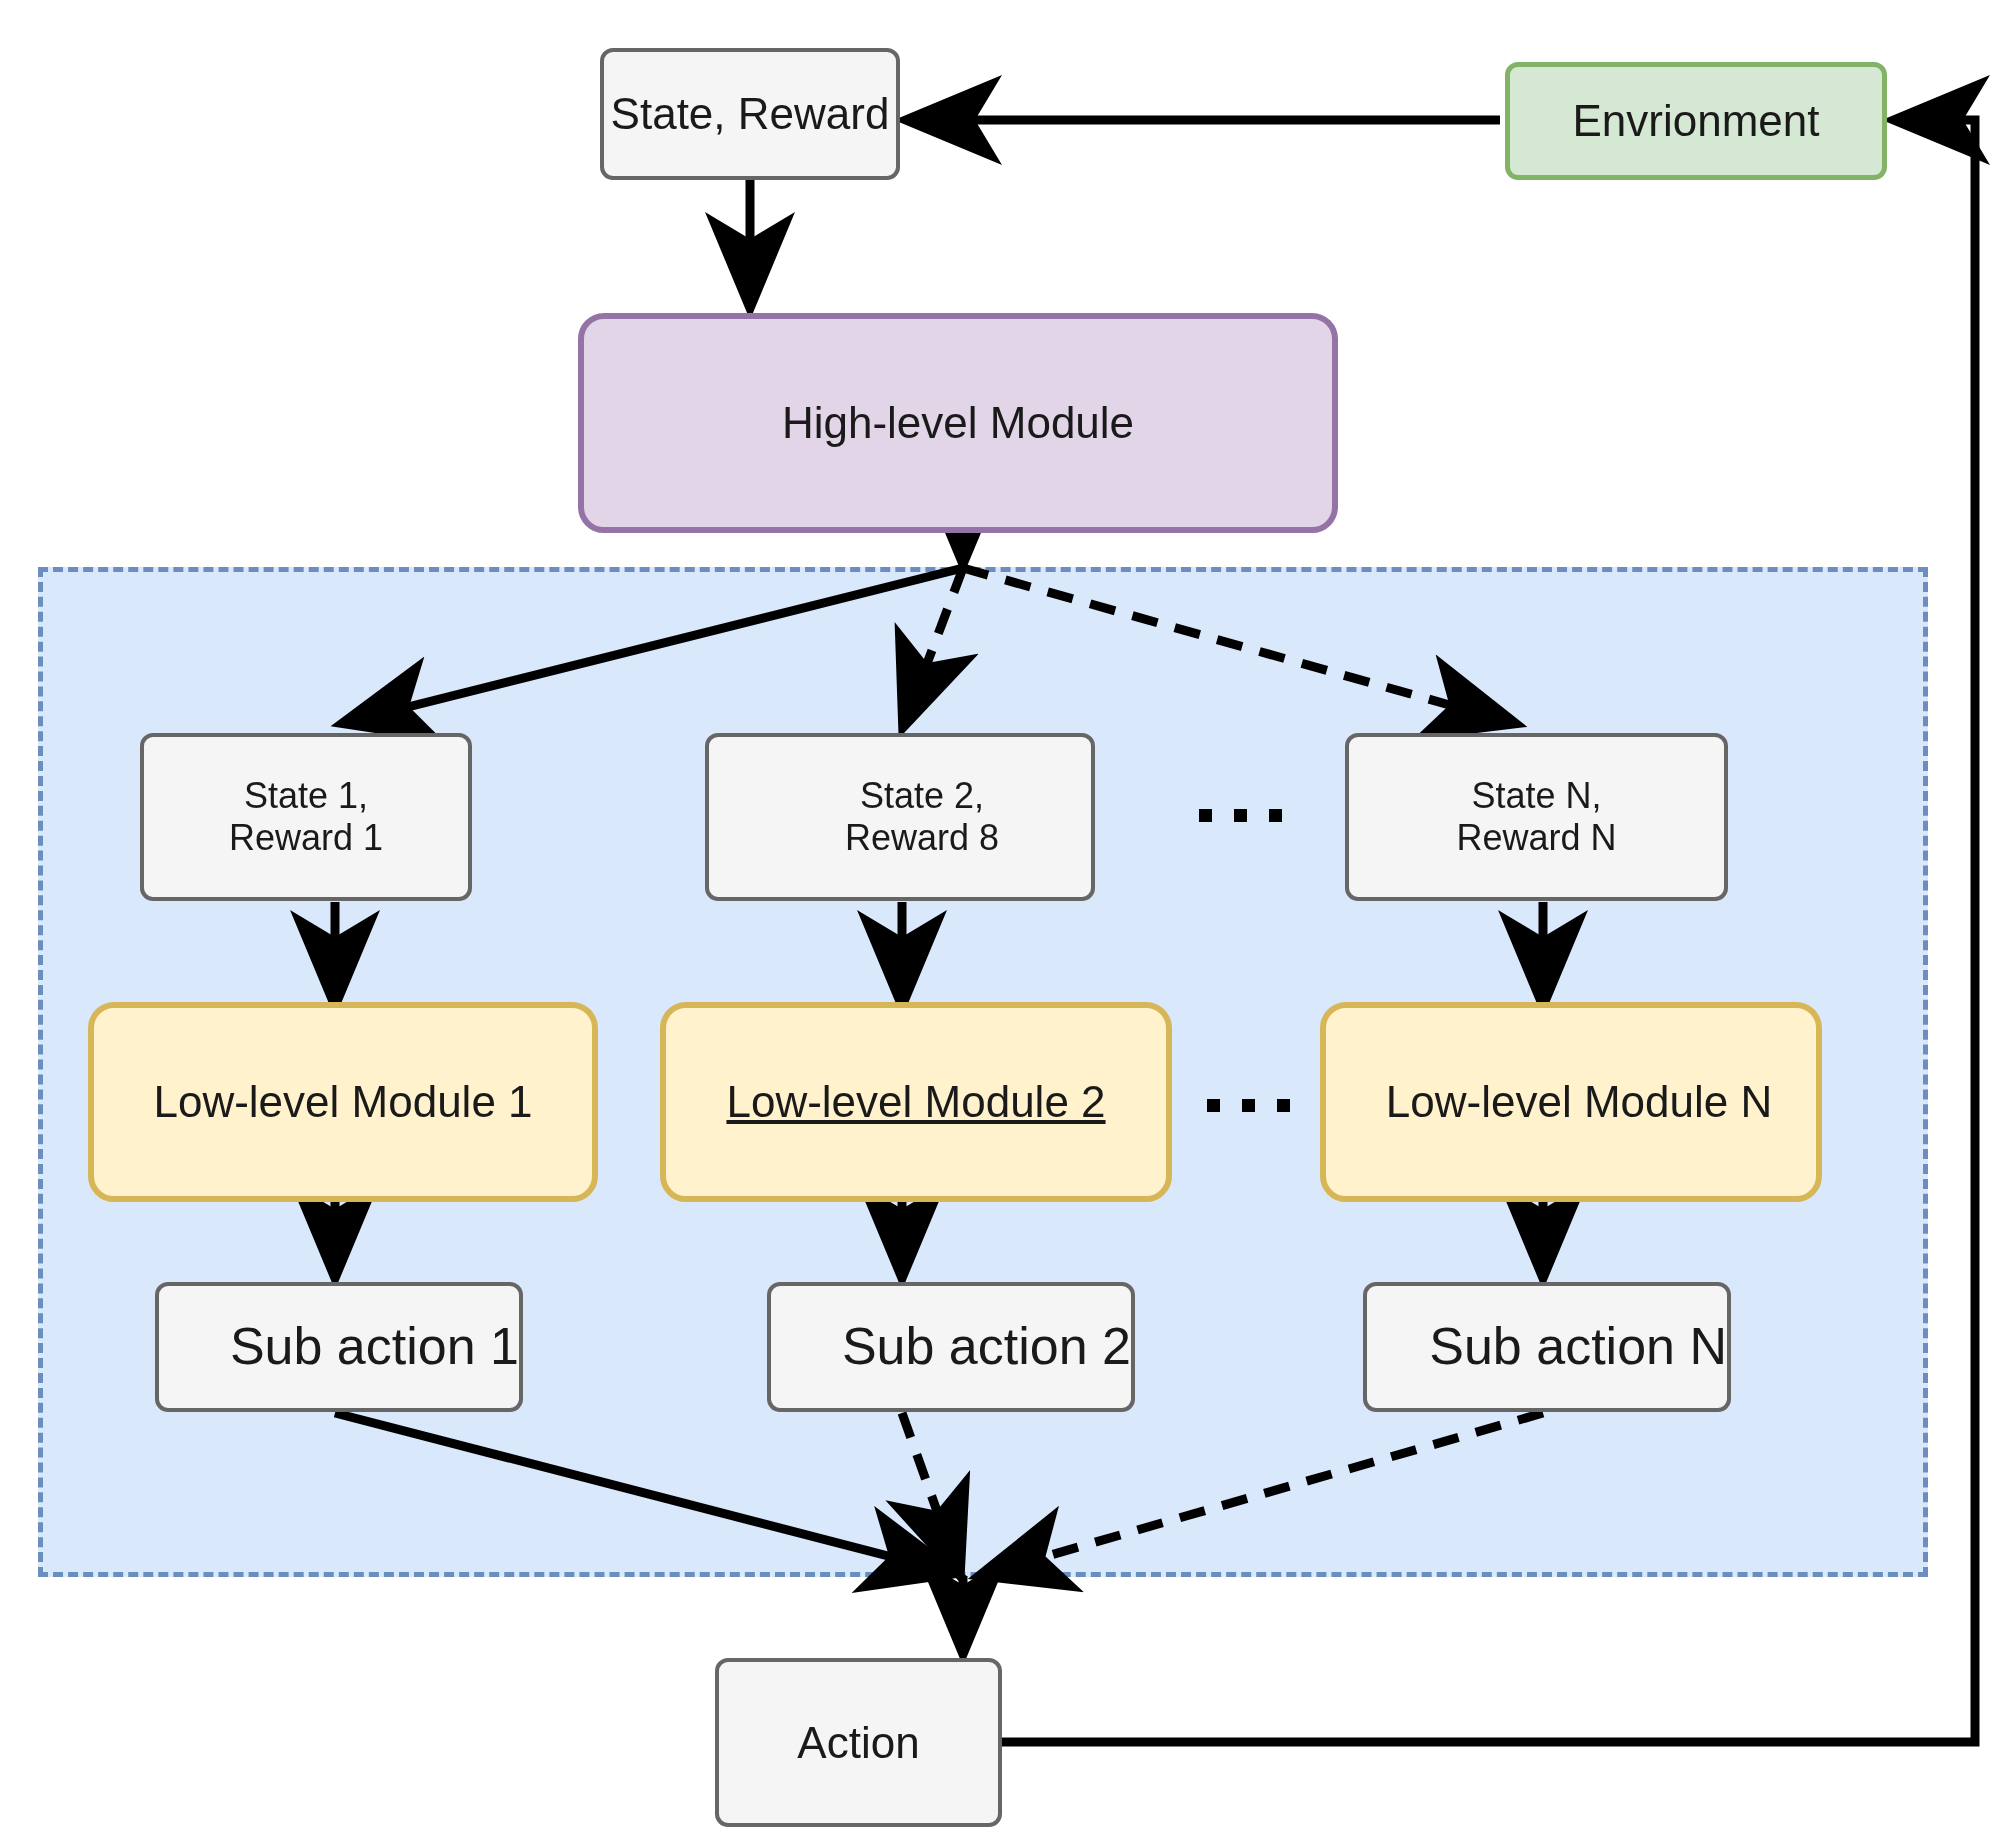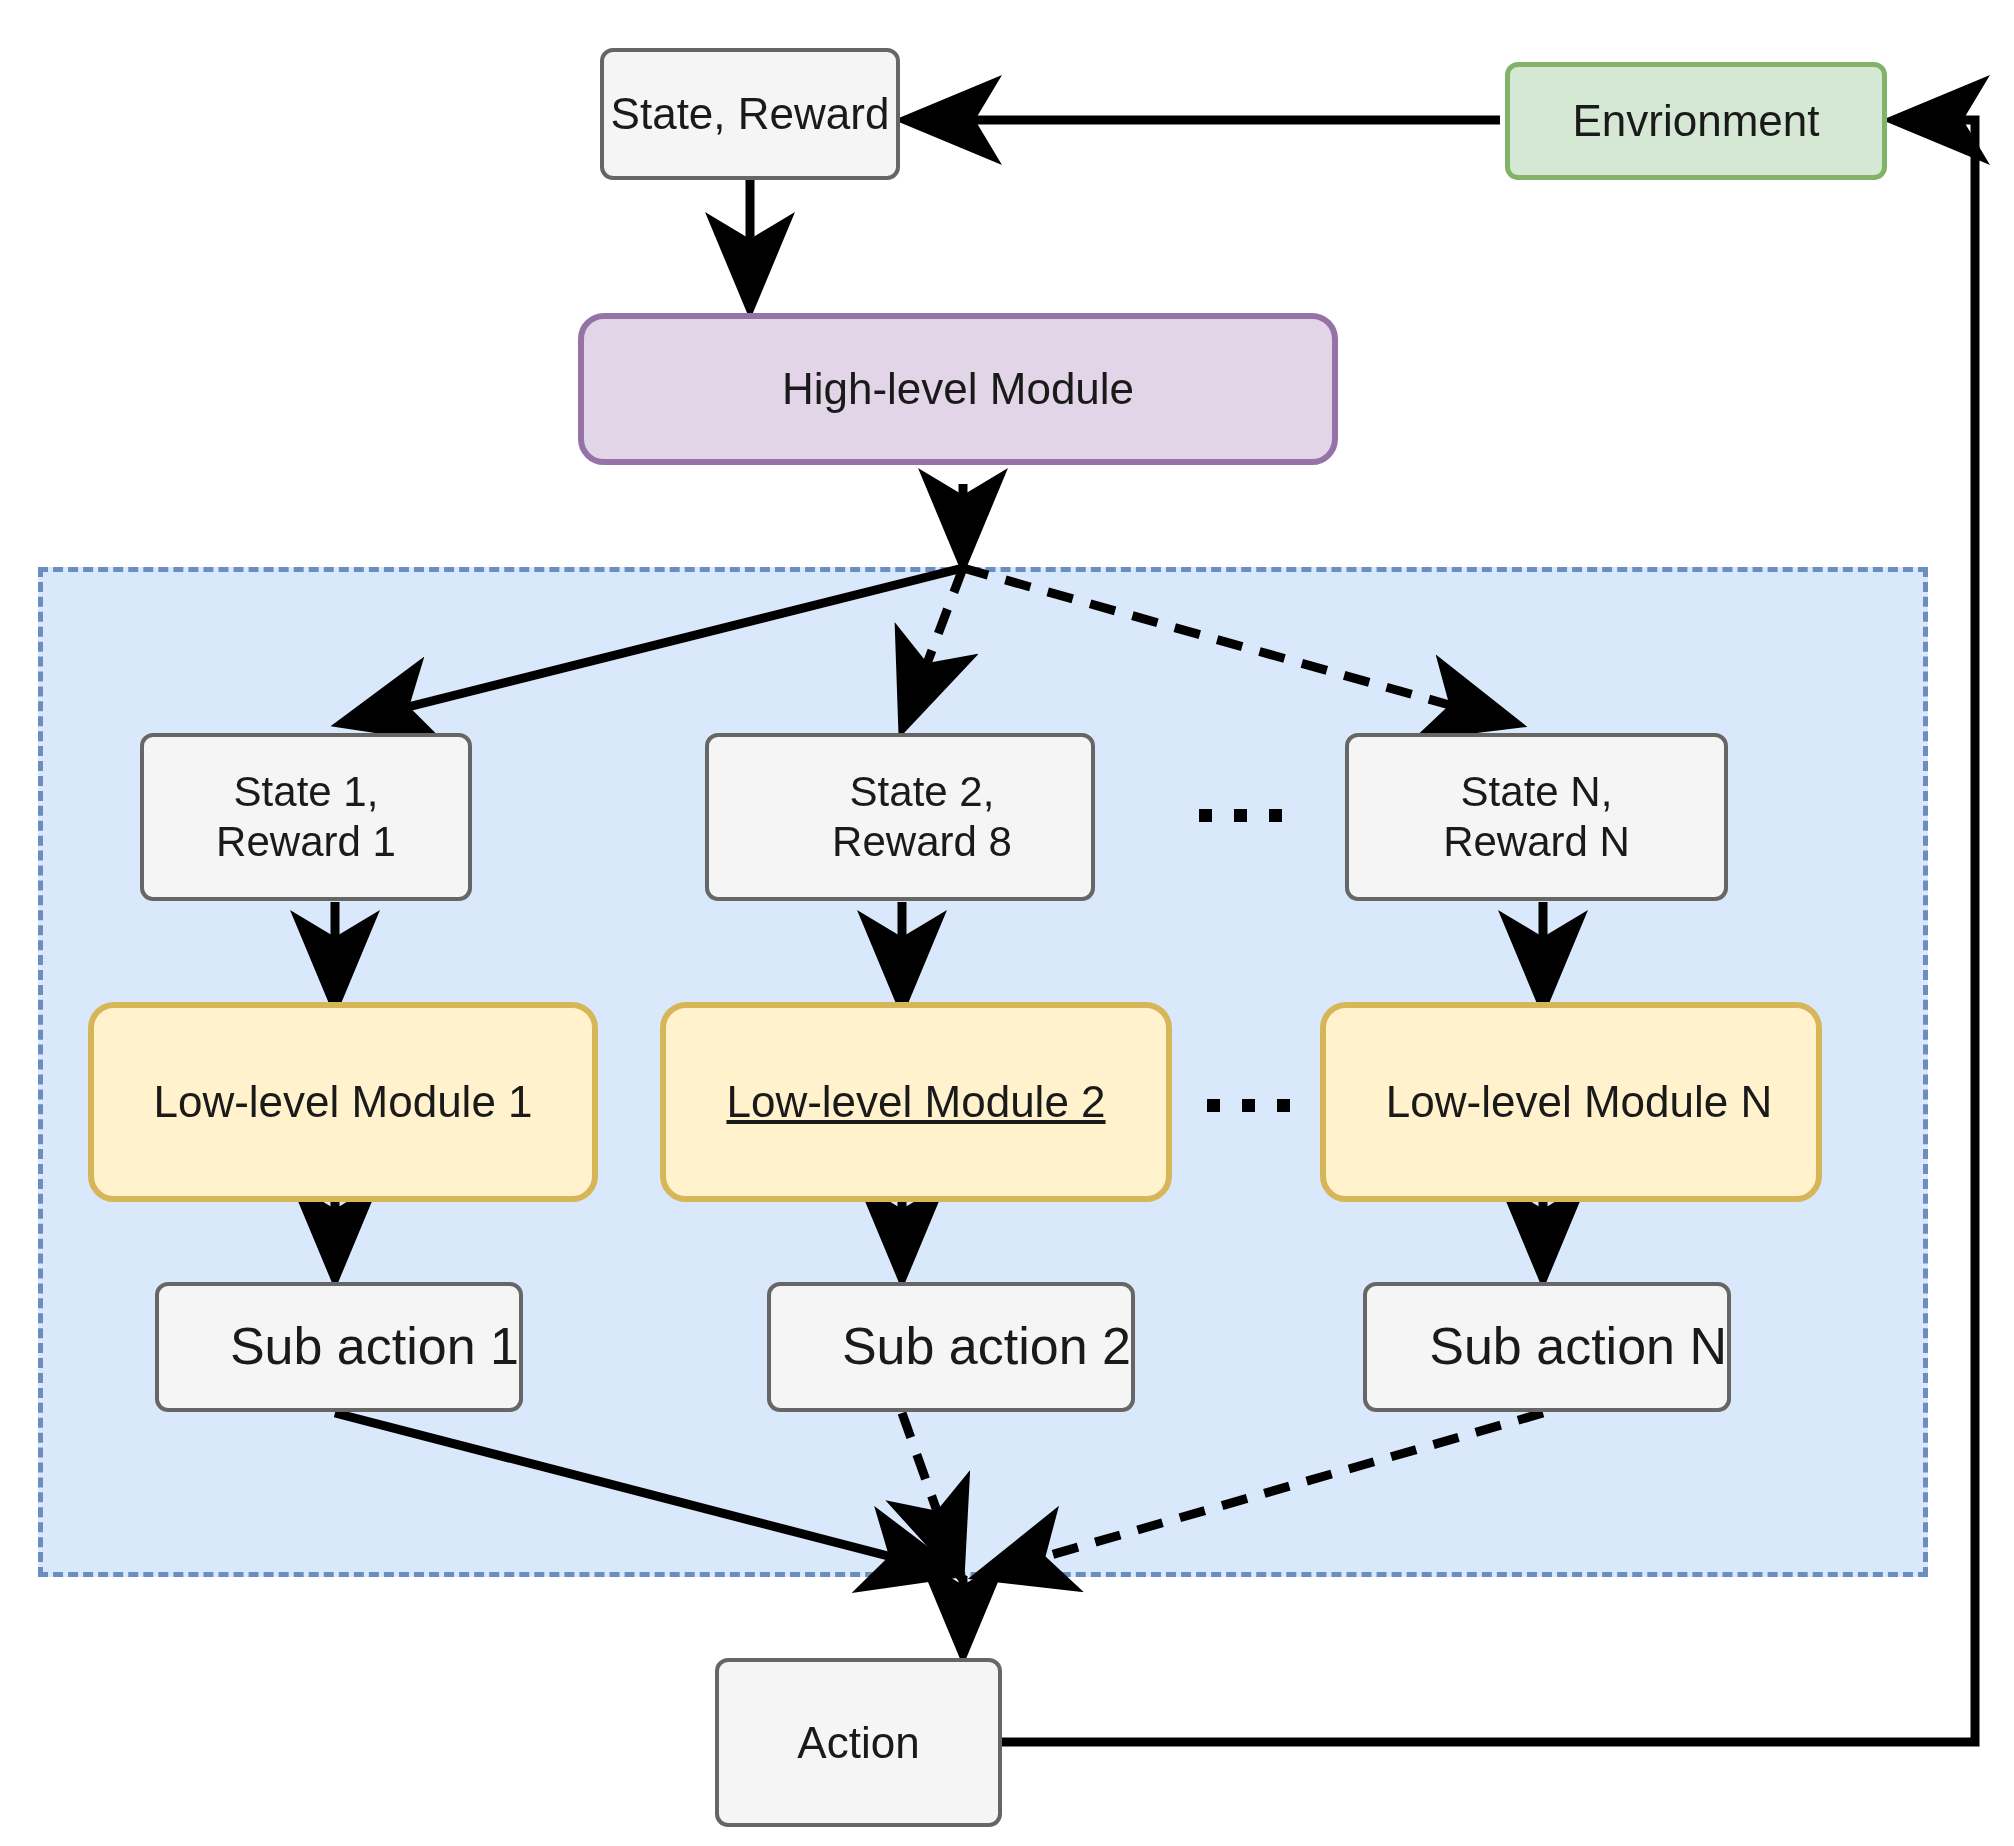--- a/index.html
+++ b/index.html
@@ -67,21 +67,21 @@
     justify-content: center;
     gap: 22px;
     color: #000000;
   }
   .ellipsis .dot {
     width: 13px;
     height: 13px;
     background: #000000;
   }
   .fs-44 { font-size: 44px; }
-  .fs-42 { font-size: 42px; }
+  .fs-42 { font-size: 36px; }
   .fs-40 { font-size: 52px; justify-content: flex-end; }
 </style>
 </head>
 <body>
 
 <div id="canvas">
 
   <div class="group-box" style="left:38px; top:567px; width:1890px; height:1010px;"></div>
 
   <svg id="edges" viewBox="0 0 2014 1846" xmlns="http://www.w3.org/2000/svg">
@@ -155,21 +155,21 @@
   </svg>
 
   <div class="node rect fs-44" style="left:600px; top:48px; width:300px; height:132px;">
     <span>State, Reward</span>
   </div>
 
   <div class="node env fs-44" style="left:1505px; top:62px; width:382px; height:118px;">
     <span>Envrionment</span>
   </div>
 
-  <div class="node highlevel fs-44" style="left:578px; top:313px; width:760px; height:152px;">
+  <div class="node highlevel fs-44" style="left:578px; top:313px; width:760px; height:220px;">
     <span>High-level Module</span>
   </div>
 
   <div class="node rect fs-42" style="left:140px; top:733px; width:332px; height:168px;">
     <span>
       <span>State 1,</span><br>
       <span>Reward 1</span>
     </span>
   </div>
 

